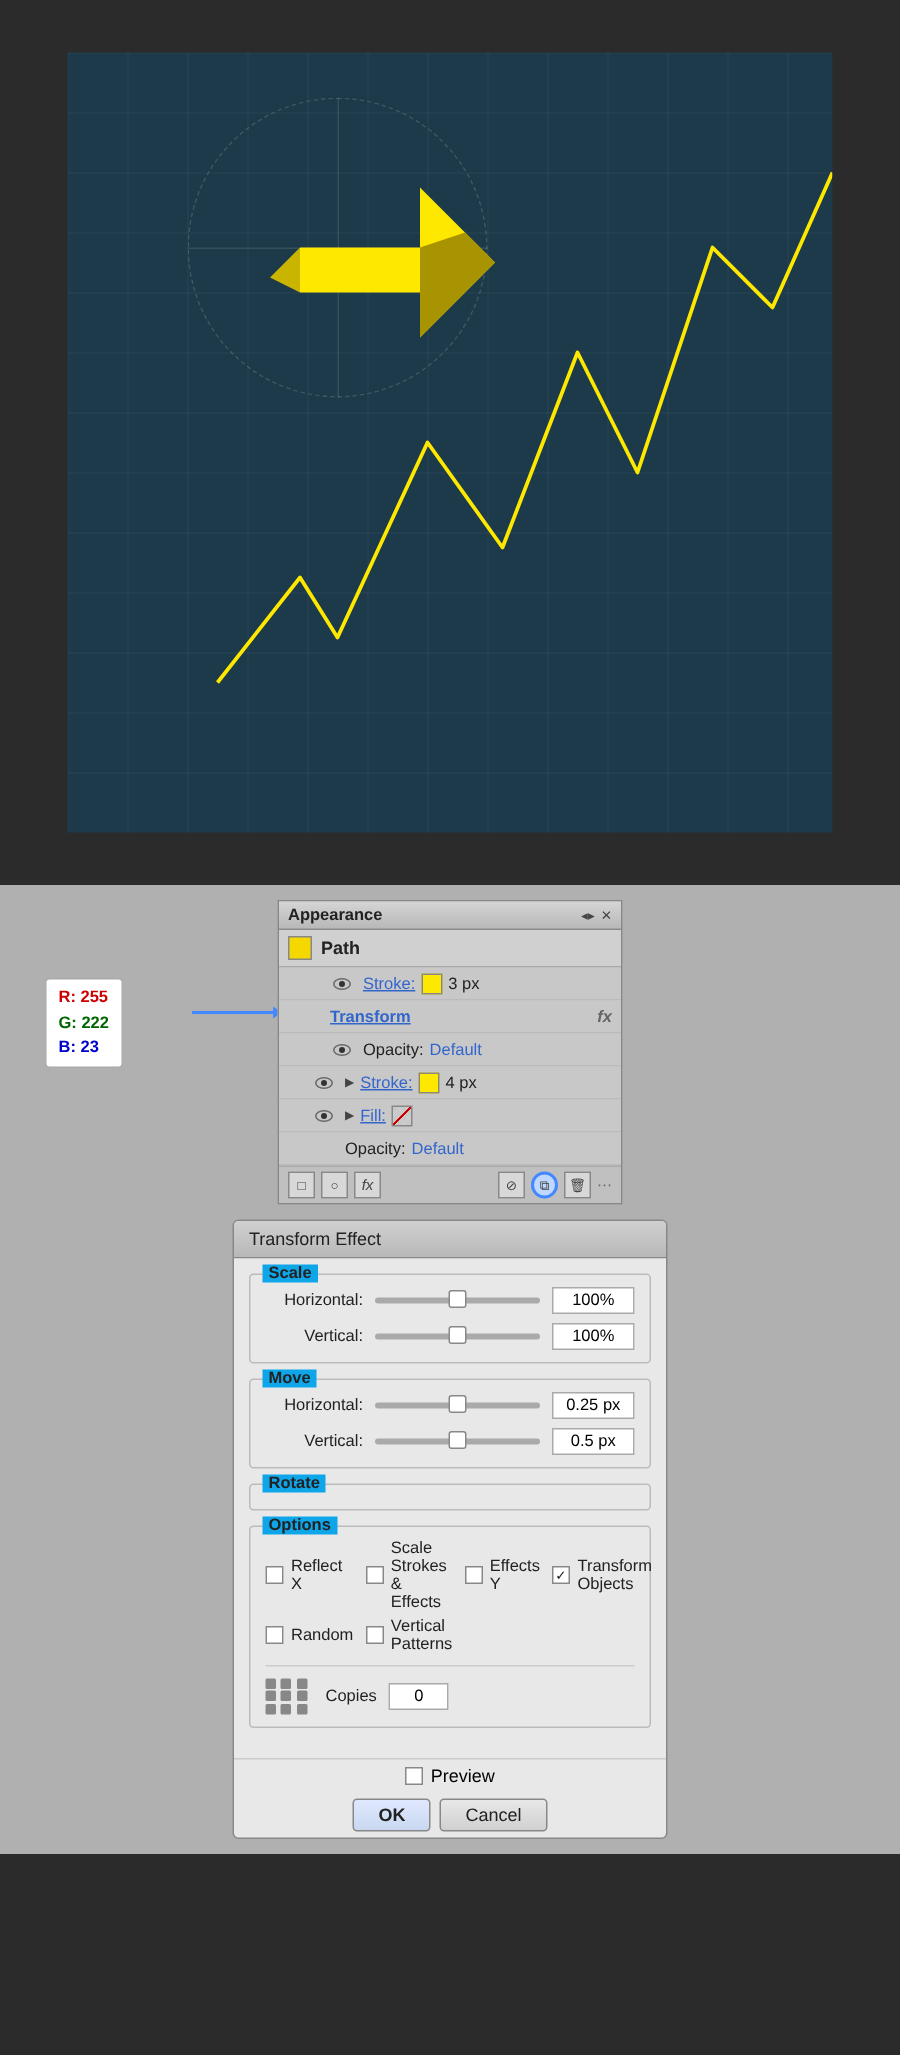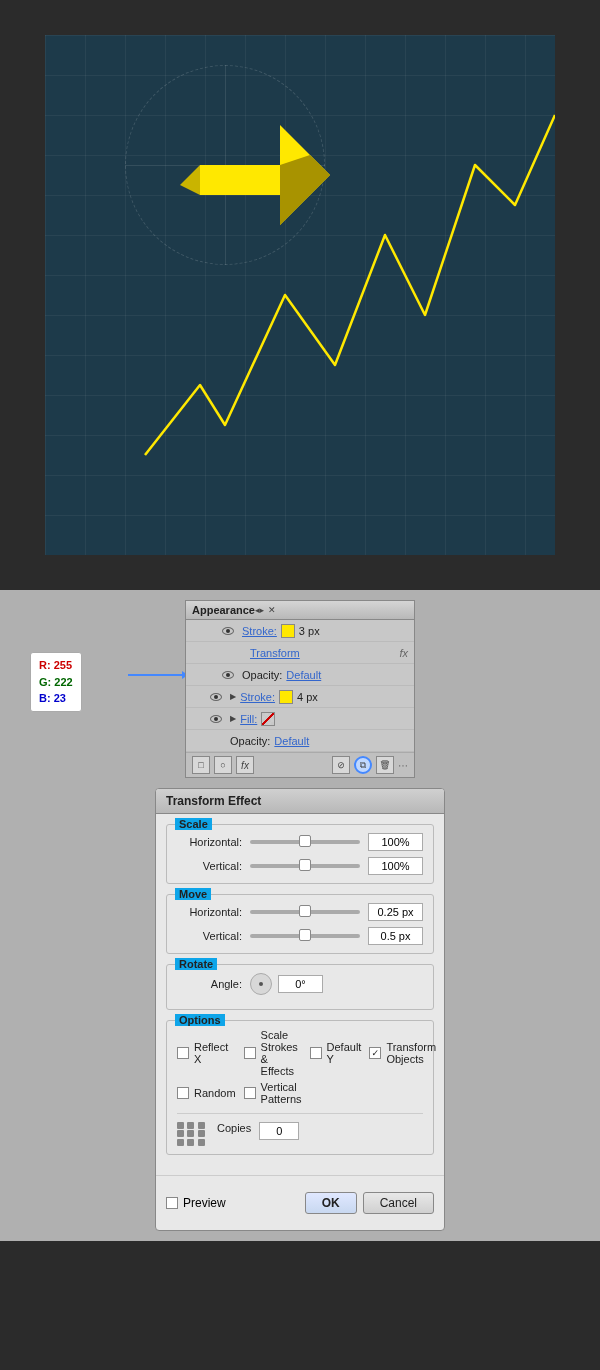--- a/index.html
+++ b/index.html
@@ -80,20 +80,21 @@
       background: #c8c8c8;
       border: 1px solid #888;
       position: relative;
     }
     .appearance-header {
       background: linear-gradient(to bottom, #d5d5d5, #b8b8b8);
       border-bottom: 1px solid #888;
       padding: 3px 6px;
       display: flex;
       align-items: center;
+      justify-content: space-between;
     }
     .appearance-title {
       font-size: 11px;
       font-weight: bold;
       color: #222;
     }
     .appearance-controls {
       display: flex;
       gap: 4px;
       align-items: center;
@@ -182,21 +183,20 @@
       margin: 0 4px;
       flex-shrink: 0;
     }
     .row-value {
       font-size: 11px;
       color: #222;
     }
     .row-value-blue {
       font-size: 11px;
       color: #3366cc;
-      text-decoration: underline;
     }
     .fx-label {
       font-size: 11px;
       color: #666;
       font-style: italic;
       margin-left: auto;
     }
     .swatch-checkerboard {
       width: 14px;
       height: 14px;
@@ -284,21 +284,21 @@
     .dialog-title-bar {
       background: linear-gradient(to bottom, #d0d0d0, #b8b8b8);
       border-bottom: 1px solid #888;
       padding: 5px 10px;
       border-radius: 3px 3px 0 0;
       display: flex;
       align-items: center;
     }
     .dialog-title {
       font-size: 12px;
-      font-weight: bold;
+      font-weight: normal;
       color: #222;
     }
     .dialog-body {
       padding: 10px;
     }
     .dialog-section {
       border: 1px solid #bbb;
       border-radius: 3px;
       margin-bottom: 10px;
       padding: 8px 10px 8px 10px;
@@ -414,21 +414,21 @@
     }
     .checkbox-box.checked {
       background: white;
     }
     .checkmark {
       font-size: 9px;
       color: #222;
     }
     .copies-row {
       display: flex;
-      align-items: flex-start;
+      align-items: center;
       margin-top: 8px;
       padding-top: 8px;
       border-top: 1px solid #ccc;
     }
     .copies-icon {
       width: 30px;
       height: 24px;
       margin-right: 10px;
       display: grid;
       grid-template-columns: 1fr 1fr 1fr;
@@ -449,23 +449,24 @@
       width: 40px;
       height: 18px;
       border: 1px solid #aaa;
       background: white;
       font-size: 11px;
       text-align: center;
     }
     .dialog-footer {
       display: flex;
       align-items: center;
-      padding: 16px 10px;
+      padding: 4px 10px;
       border-top: 1px solid #ccc;
       gap: 8px;
+      flex-direction: column;
     }
     .preview-row {
       display: flex;
       align-items: center;
       gap: 5px;
       flex: 1;
     }
     .dialog-buttons {
       display: flex;
       gap: 6px;
@@ -538,33 +539,37 @@
 
     <div class="appearance-panel">
       <div class="appearance-header">
         <span class="appearance-title">Appearance</span>
         <div class="appearance-controls">
           <span class="panel-btn">◂▸</span>
           <span class="panel-btn">✕</span>
         </div>
       </div>
 
+      <div class="appearance-path-row">
+        <div class="path-swatch"></div>
+        <span class="path-label">Path</span>
+      </div>
 
       <div class="appearance-row indent">
         <div class="eye-icon">
           <div class="eye-circle">
               <div class="eye-pupil"></div>
             </div>
         </div>
         <span class="row-label">Stroke:</span>
         <div class="swatch-small" style="background:#ffe800;"></div>
         <span class="row-value">3 px</span>
       </div>
 
-      <div class="appearance-row indent" style="padding-left:64px;">
+      <div class="appearance-row indent" style="padding-left:34px;font-weight:bold;">
         <span class="row-label">Transform</span>
         <span class="fx-label">fx</span>
       </div>
 
       <div class="appearance-row indent">
         <div class="eye-icon">
           <div class="eye-circle">
               <div class="eye-pupil"></div>
             </div>
         </div>
@@ -654,43 +659,36 @@
           <span class="dialog-label">Vertical:</span>
           <div class="slider-track">
             <div class="slider-thumb center"></div>
           </div>
           <input class="dialog-input" type="text" value="0.5 px" style="">
         </div>
       </div>
 
       <div class="dialog-section">
         <span class="section-legend">Rotate</span>
-        <div class="angle-row">
-          <span class="angle-label">Angle:</span>
-          <div class="angle-dial">
-            <div class="angle-dot"></div>
-          </div>
-          <input class="dialog-input" type="text" value="0°" style="width: 45px;">
-        </div>
       </div>
 
       <div class="dialog-section">
         <span class="section-legend">Options</span>
         <div class="options-grid">
           <div class="checkbox-row">
             <div class="checkbox-box"></div>
             <span>Reflect X</span>
           </div>
           <div class="checkbox-row">
             <div class="checkbox-box"></div>
             <span>Scale Strokes &amp; Effects</span>
           </div>
           <div class="checkbox-row">
             <div class="checkbox-box"></div>
-            <span>Default Y</span>
+            <span>Effects Y</span>
           </div>
           <div class="checkbox-row">
             <div class="checkbox-box checked">
               <span class="checkmark">✓</span>
             </div>
             <span>Transform Objects</span>
           </div>
           <div class="checkbox-row">
             <div class="checkbox-box"></div>
             <span>Random</span>

